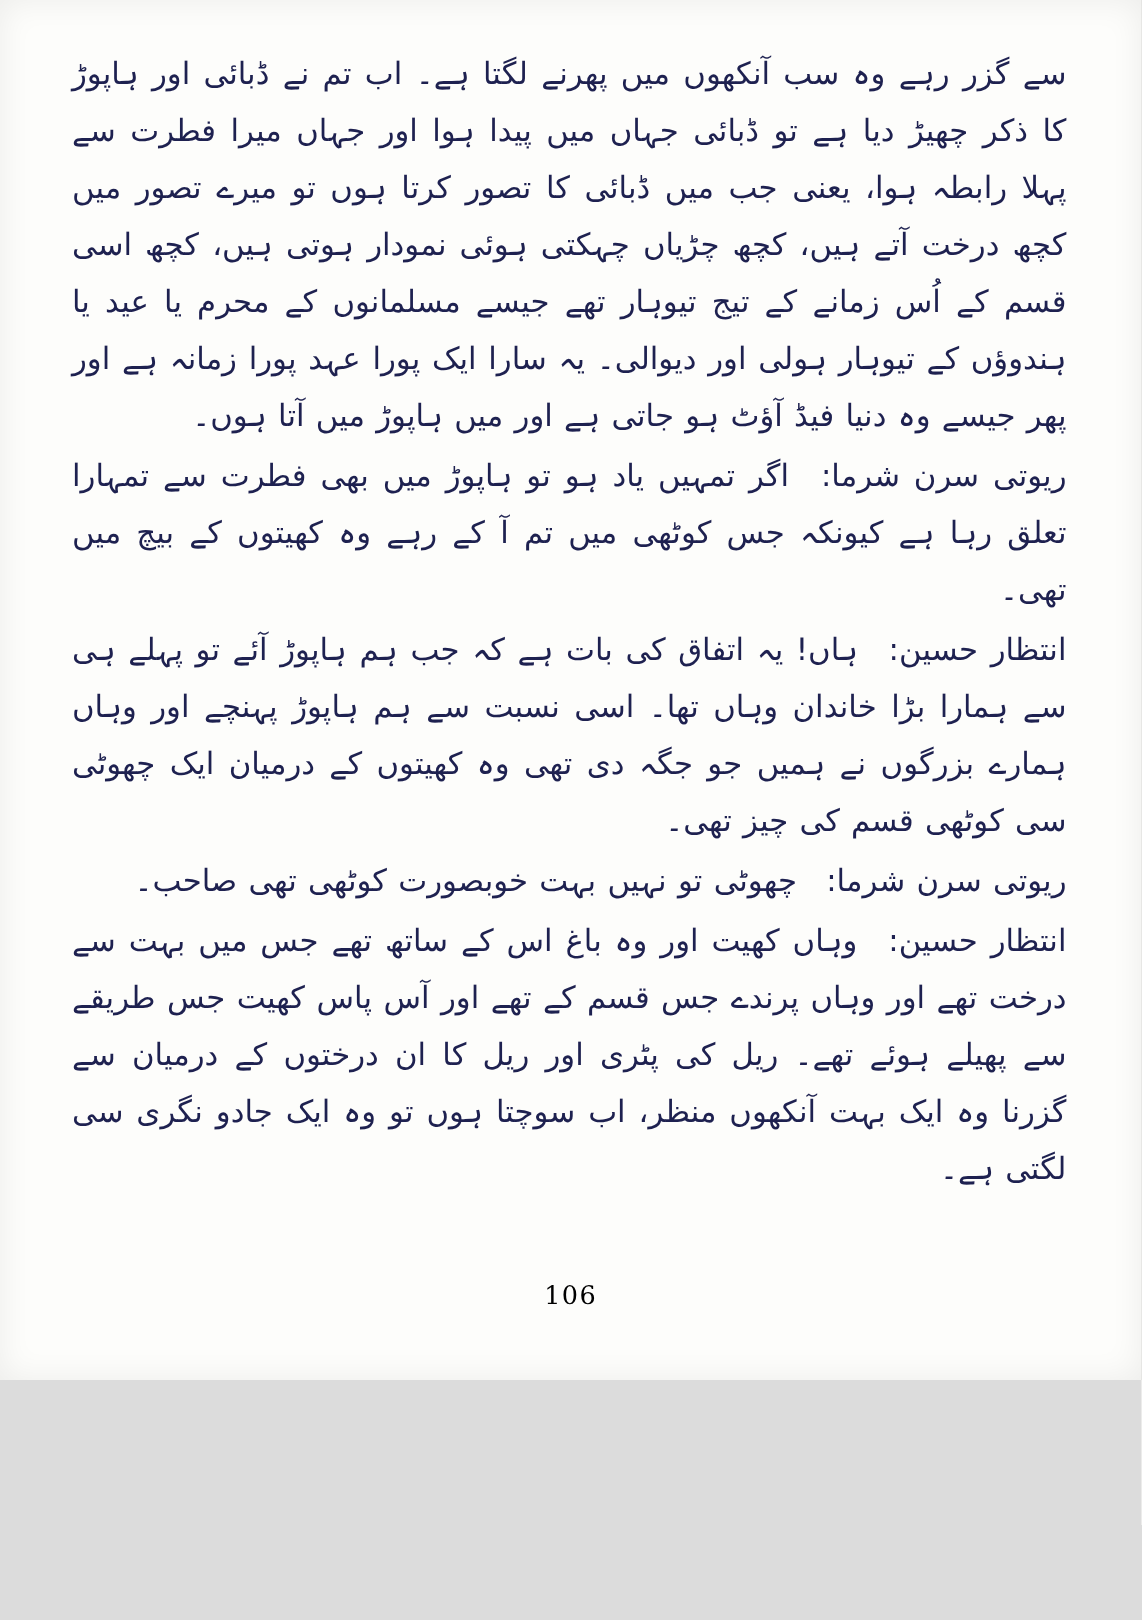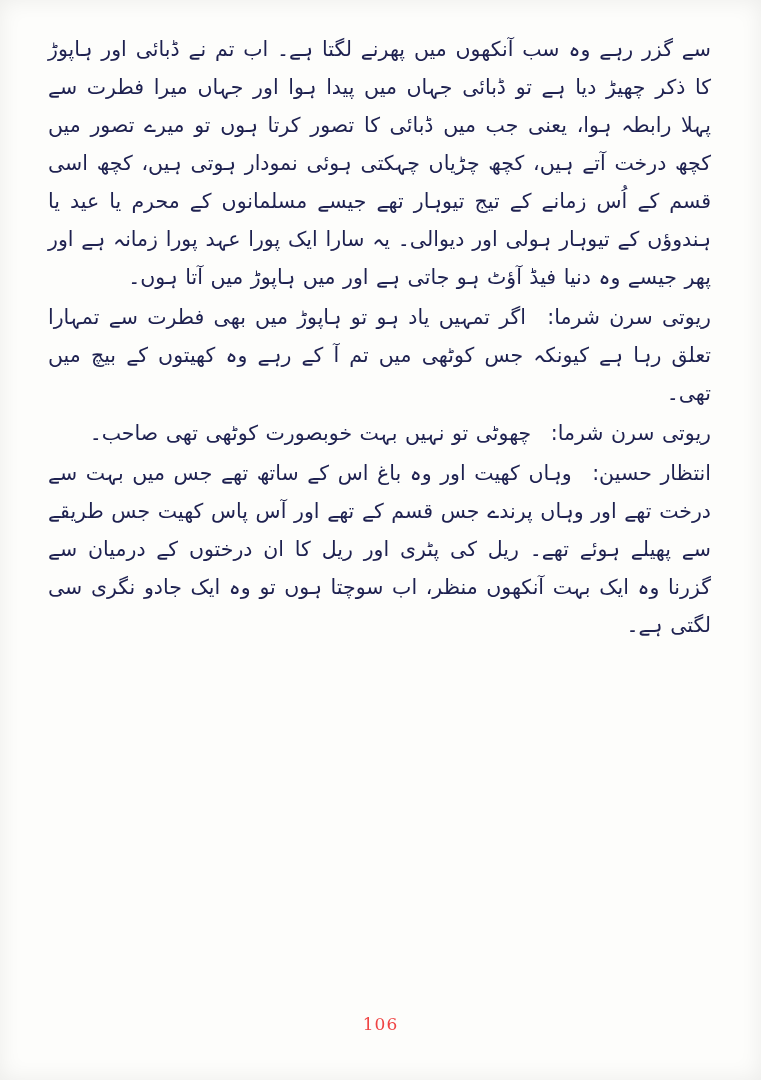--- a/index.html
+++ b/index.html
@@ -3,21 +3,21 @@
 <meta charset="utf-8">
 <style>
   html, body {
     margin: 0;
     padding: 0;
     background: #dcdcdc;
   }
   .scan-page {
     position: relative;
     width: 761px;
-    height: 1080px;
+    height: 920px;
     margin: 0 auto;
     background: var(--paper, #fdfdfb);
     overflow: hidden;
     box-shadow: inset 0 0 22px rgba(0,0,0,0.07);
   }
   .text-block {
     position: absolute;
     top: 30px;
     right: 50px;
     left: 48px;
@@ -40,37 +40,41 @@
     white-space: nowrap;
   }
   .page-number {
     position: absolute;
     bottom: 46px;
     left: 0;
     right: 0;
     text-align: center;
     font-family: "DejaVu Serif", serif;
     font-size: 17px;
-    color: #ef4444;
+    color: #000000;
     letter-spacing: 1px;
   }
 </style>
 </head>
 <body>
 
 <div class="scan-page">
   <div class="text-block" dir="rtl">
 
     <p class="para">سے گزر رہے وہ سب آنکھوں میں پھرنے لگتا ہے۔ اب تم نے ڈبائی اور ہاپوڑ کا ذکر چھیڑ دیا ہے تو ڈبائی جہاں میں پیدا ہوا اور جہاں میرا فطرت سے پہلا رابطہ ہوا، یعنی جب میں ڈبائی کا تصور کرتا ہوں تو میرے تصور میں کچھ درخت آتے ہیں، کچھ چڑیاں چہکتی ہوئی نمودار ہوتی ہیں، کچھ اسی قسم کے اُس زمانے کے تیج تیوہار تھے جیسے مسلمانوں کے محرم یا عید یا ہندوؤں کے تیوہار ہولی اور دیوالی۔ یہ سارا ایک پورا عہد پورا زمانہ ہے اور پھر جیسے وہ دنیا فیڈ آؤٹ ہو جاتی ہے اور میں ہاپوڑ میں آتا ہوں۔</p>
 
     <p class="para">
       <span class="speaker">ریوتی سرن شرما:</span>
       <span class="dialogue">اگر تمہیں یاد ہو تو ہاپوڑ میں بھی فطرت سے تمہارا تعلق رہا ہے کیونکہ جس کوٹھی میں تم آ کے رہے وہ کھیتوں کے بیچ میں تھی۔</span>
     </p>
 
+    <p class="para">
+      <span class="speaker">انتظار حسین:</span>
+      <span class="dialogue">ہاں! یہ اتفاق کی بات ہے کہ جب ہم ہاپوڑ آئے تو پہلے ہی سے ہمارا بڑا خاندان وہاں تھا۔ اسی نسبت سے ہم ہاپوڑ پہنچے اور وہاں ہمارے بزرگوں نے ہمیں جو جگہ دی تھی وہ کھیتوں کے درمیان ایک چھوٹی سی کوٹھی قسم کی چیز تھی۔</span>
+    </p>
 
     <p class="para">
       <span class="speaker">ریوتی سرن شرما:</span>
       <span class="dialogue">چھوٹی تو نہیں بہت خوبصورت کوٹھی تھی صاحب۔</span>
     </p>
 
     <p class="para">
       <span class="speaker">انتظار حسین:</span>
       <span class="dialogue">وہاں کھیت اور وہ باغ اس کے ساتھ تھے جس میں بہت سے درخت تھے اور وہاں پرندے جس قسم کے تھے اور آس پاس کھیت جس طریقے سے پھیلے ہوئے تھے۔ ریل کی پٹری اور ریل کا ان درختوں کے درمیان سے گزرنا وہ ایک بہت آنکھوں منظر، اب سوچتا ہوں تو وہ ایک جادو نگری سی لگتی ہے۔</span>
     </p>

